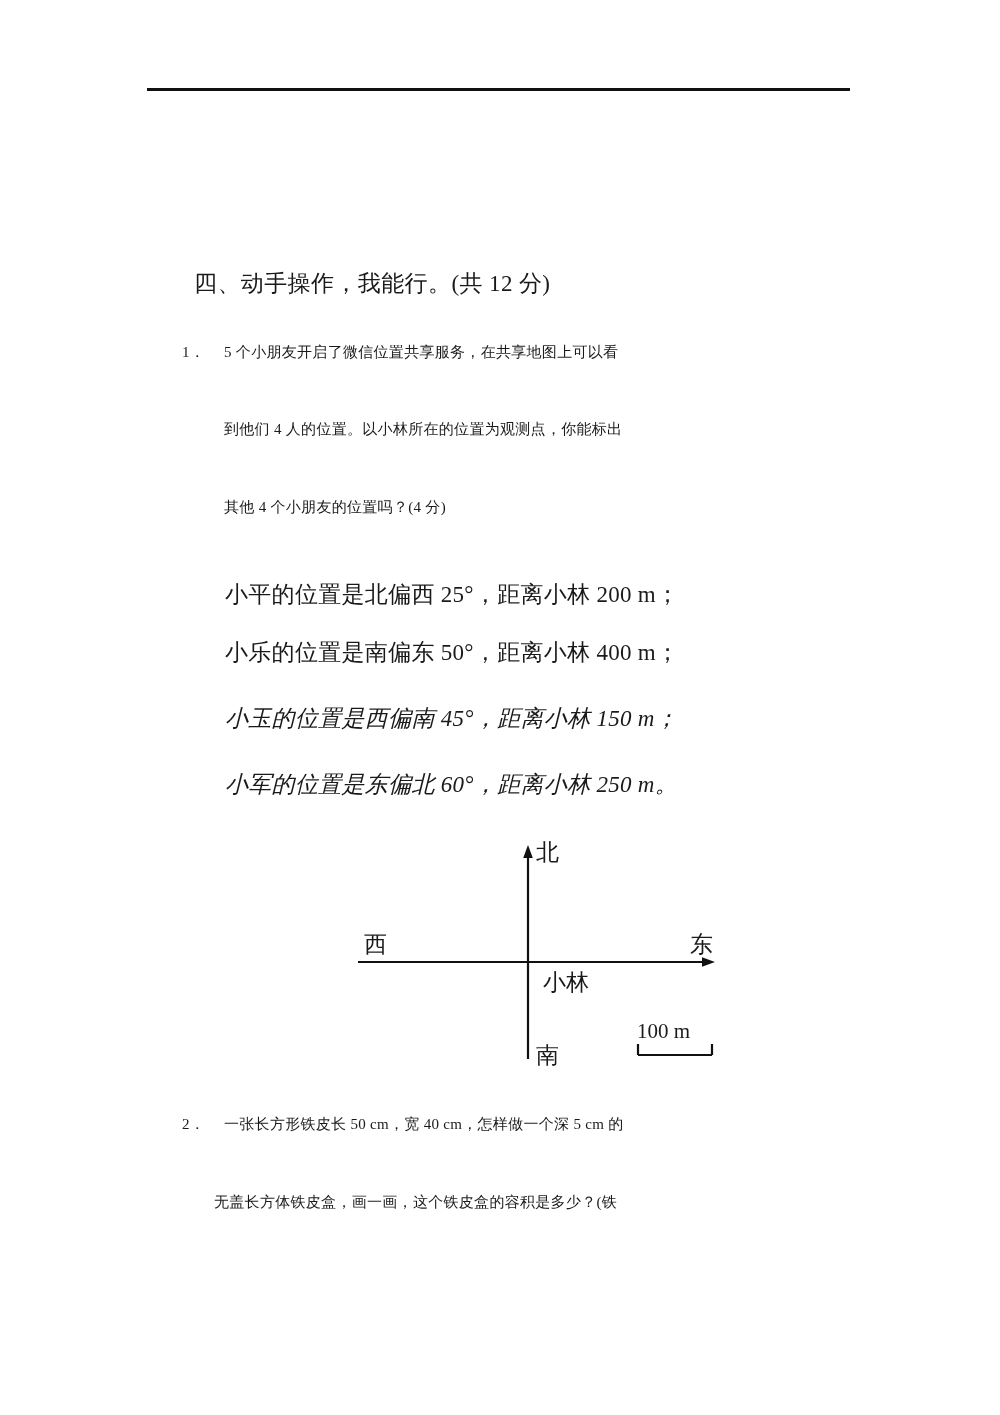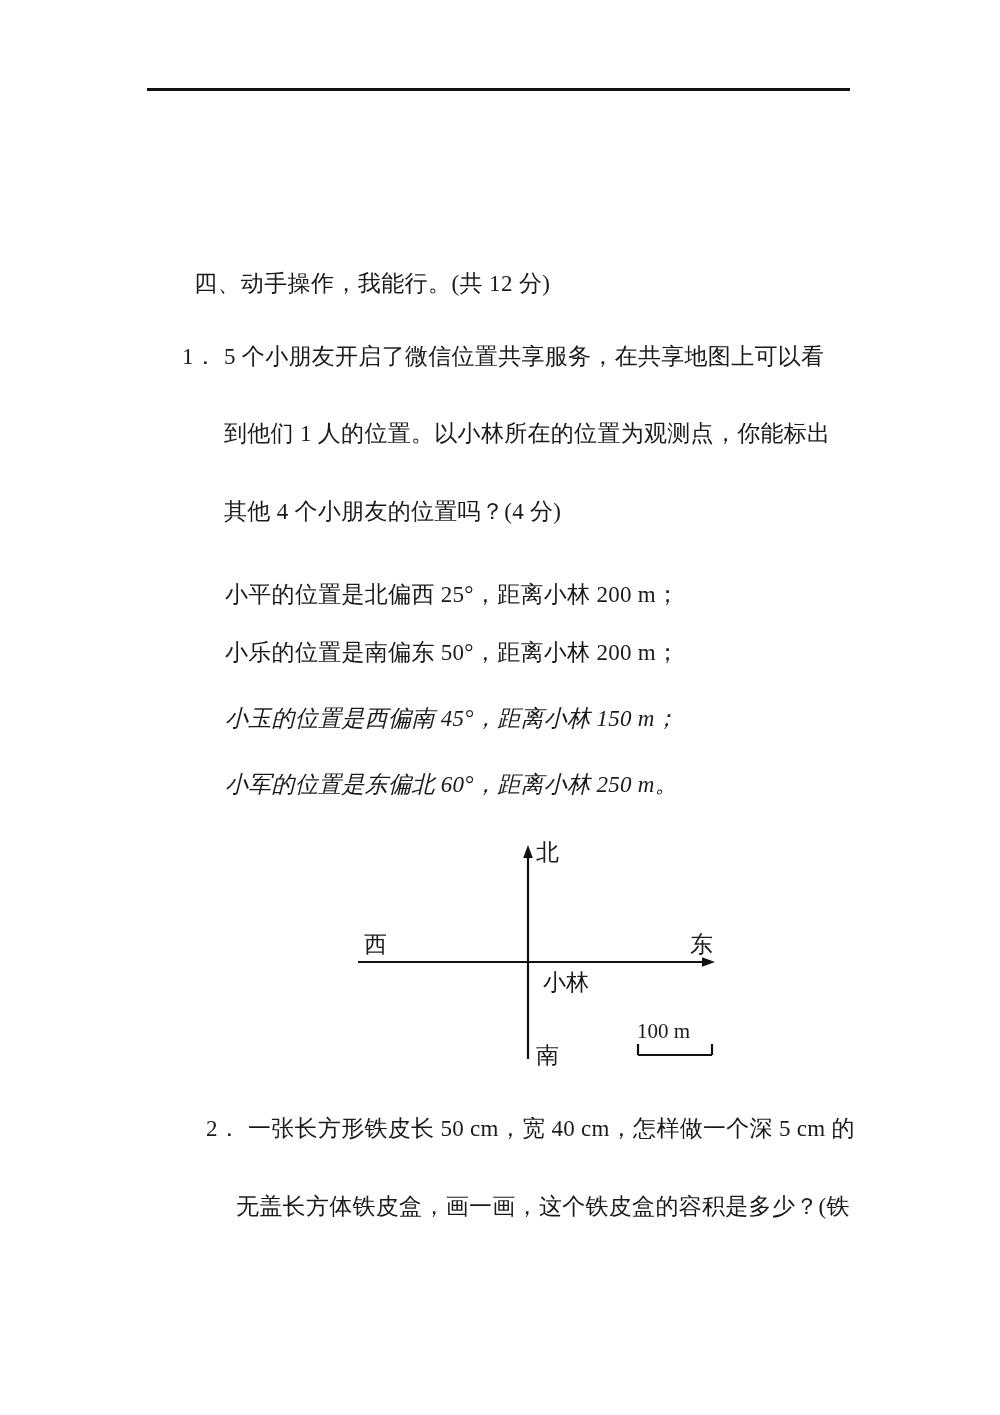--- a/index.html
+++ b/index.html
@@ -34,21 +34,21 @@
     font-size: 23px;
     line-height: 1.0;
     letter-spacing: 0.4px;
     white-space: nowrap;
     margin-left: 46px;
   }
 
   
   .q-line {
     position: absolute;
-    font-size: 23px;
+    font-size: 15px;
     line-height: 1.0;
     letter-spacing: 0.3px;
     white-space: nowrap;
   }
   .q-num {
     display: inline-block;
     width: 42px;
   }
 
   
@@ -56,22 +56,22 @@
   .q1-l2 { left: 224px; top: 422px; }
   .q1-l3 { left: 224px; top: 500px; }
 
   .desc-line { left: 225px; font-size: 23px; }
   .d1 { top: 563px; margin-top: 20px; }
   .d2 { top: 641px; }
   .d3 { top: 707px; font-style: italic; }
   .d4 { top: 773px; font-style: italic; }
 
   
-  .q2-l1 { left: 182px; top: 1117px; margin-left: 24px; }
-  .q2-l2 { left: 236px; top: 1195px; }
+  .q2-l1 { left: 182px; top: 1117px; }
+  .q2-l2 { left: 214px; top: 1195px; }
 
   
   .diagram {
     position: absolute;
     left: 340px;
     top: 825px;
     width: 400px;
     height: 255px;
   }
   .diagram svg {
@@ -100,25 +100,25 @@
   }
 </style>
 </head>
 <body>
 
 <div class="top-rule"></div>
 
 <div class="section-heading">四、动手操作，我能行。(共 12 分)</div>
 
 <div class="q-line q1-l1"><span class="q-num">1．</span><span>5 个小朋友开启了微信位置共享服务，在共享地图上可以看</span></div>
-<div class="q-line q1-l2">到他们 1 人的位置。以小林所在的位置为观测点，你能标出</div>
+<div class="q-line q1-l2">到他们 4 人的位置。以小林所在的位置为观测点，你能标出</div>
 <div class="q-line q1-l3">其他 4 个小朋友的位置吗？(4 分)</div>
 
 <div class="q-line desc-line d1">小平的位置是北偏西 25°，距离小林 200 m；</div>
-<div class="q-line desc-line d2">小乐的位置是南偏东 50°，距离小林 200 m；</div>
+<div class="q-line desc-line d2">小乐的位置是南偏东 50°，距离小林 400 m；</div>
 <div class="q-line desc-line d3">小玉的位置是西偏南 45°，距离小林 150 m；</div>
 <div class="q-line desc-line d4">小军的位置是东偏北 60°，距离小林 250 m。</div>
 
 <div class="diagram">
   <svg width="400" height="255" viewBox="0 0 400 255" xmlns="http://www.w3.org/2000/svg">
 
     <line class="axis-line" x1="188" y1="28" x2="188" y2="234"></line>
     <polygon points="188,20 183.2,33 192.8,33" fill="#111111"></polygon>
 
     <line class="axis-line" x1="18" y1="137" x2="367" y2="137"></line>

